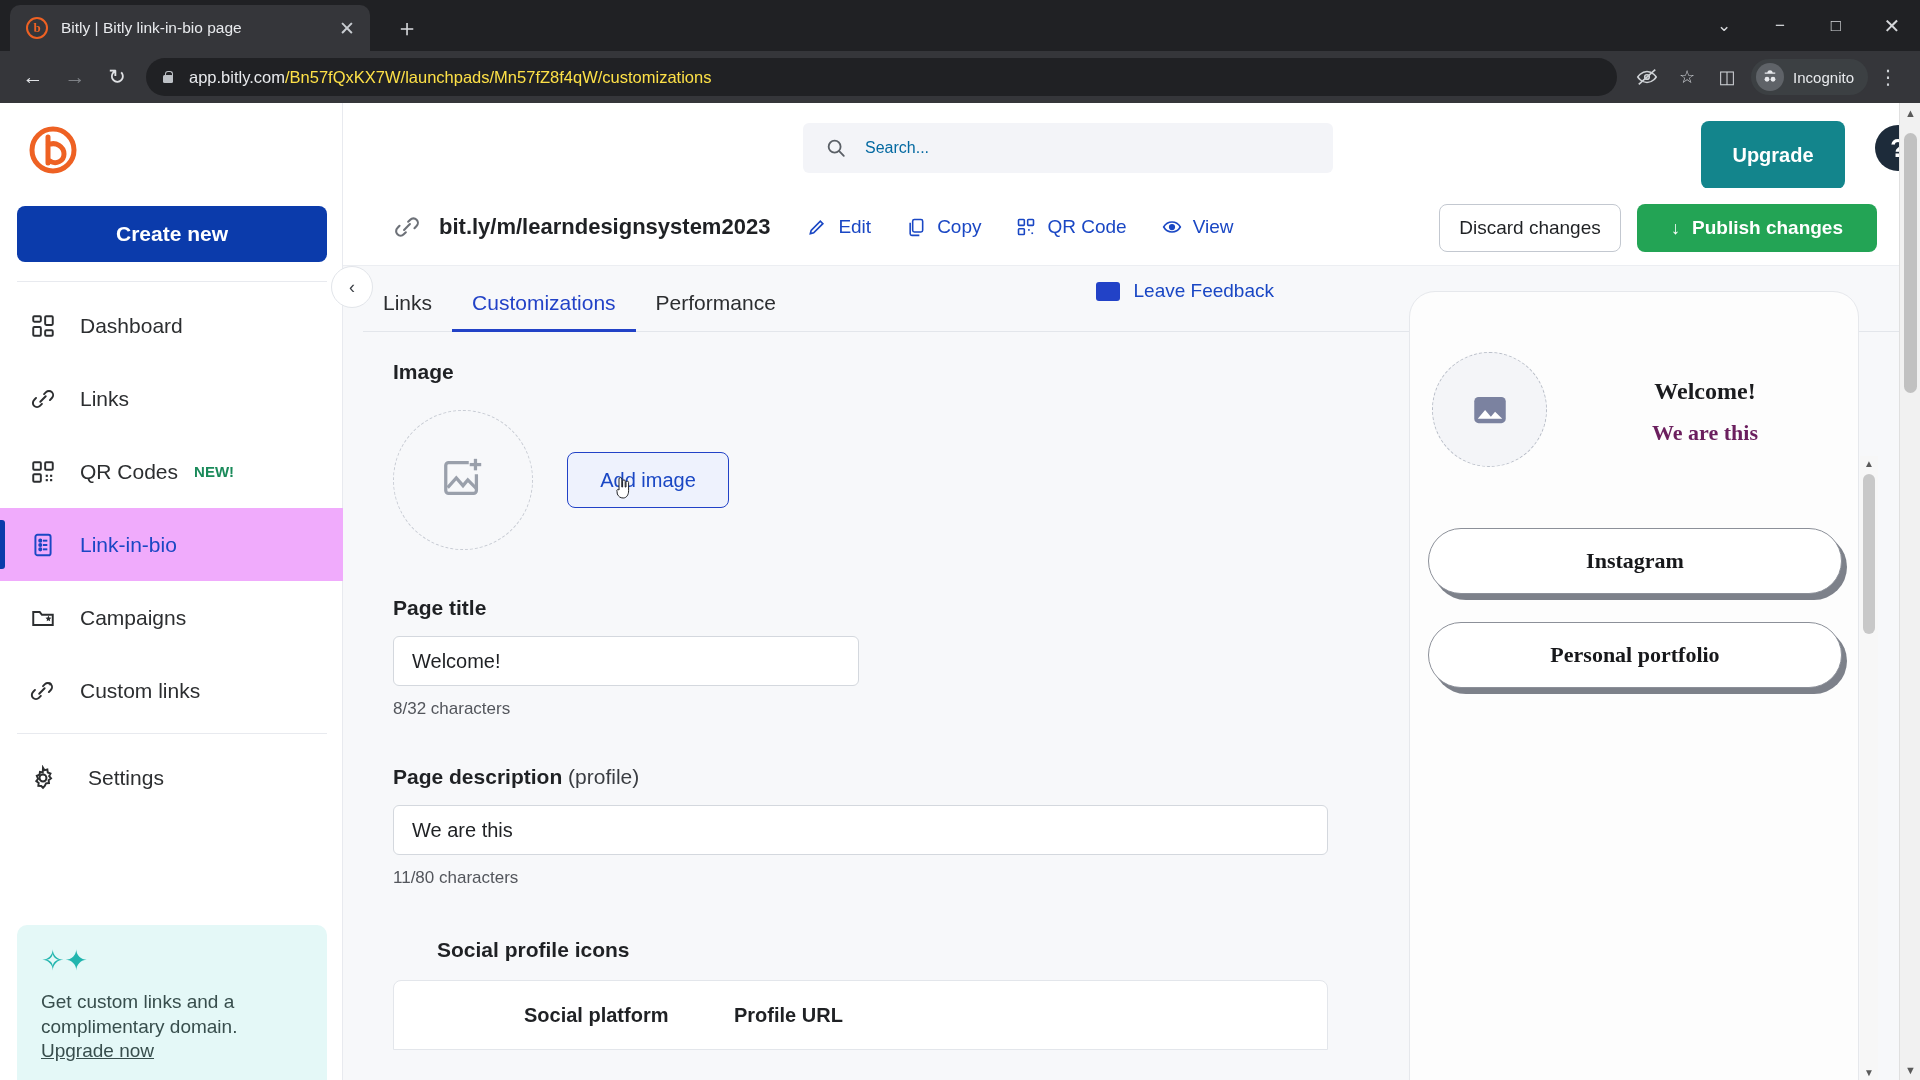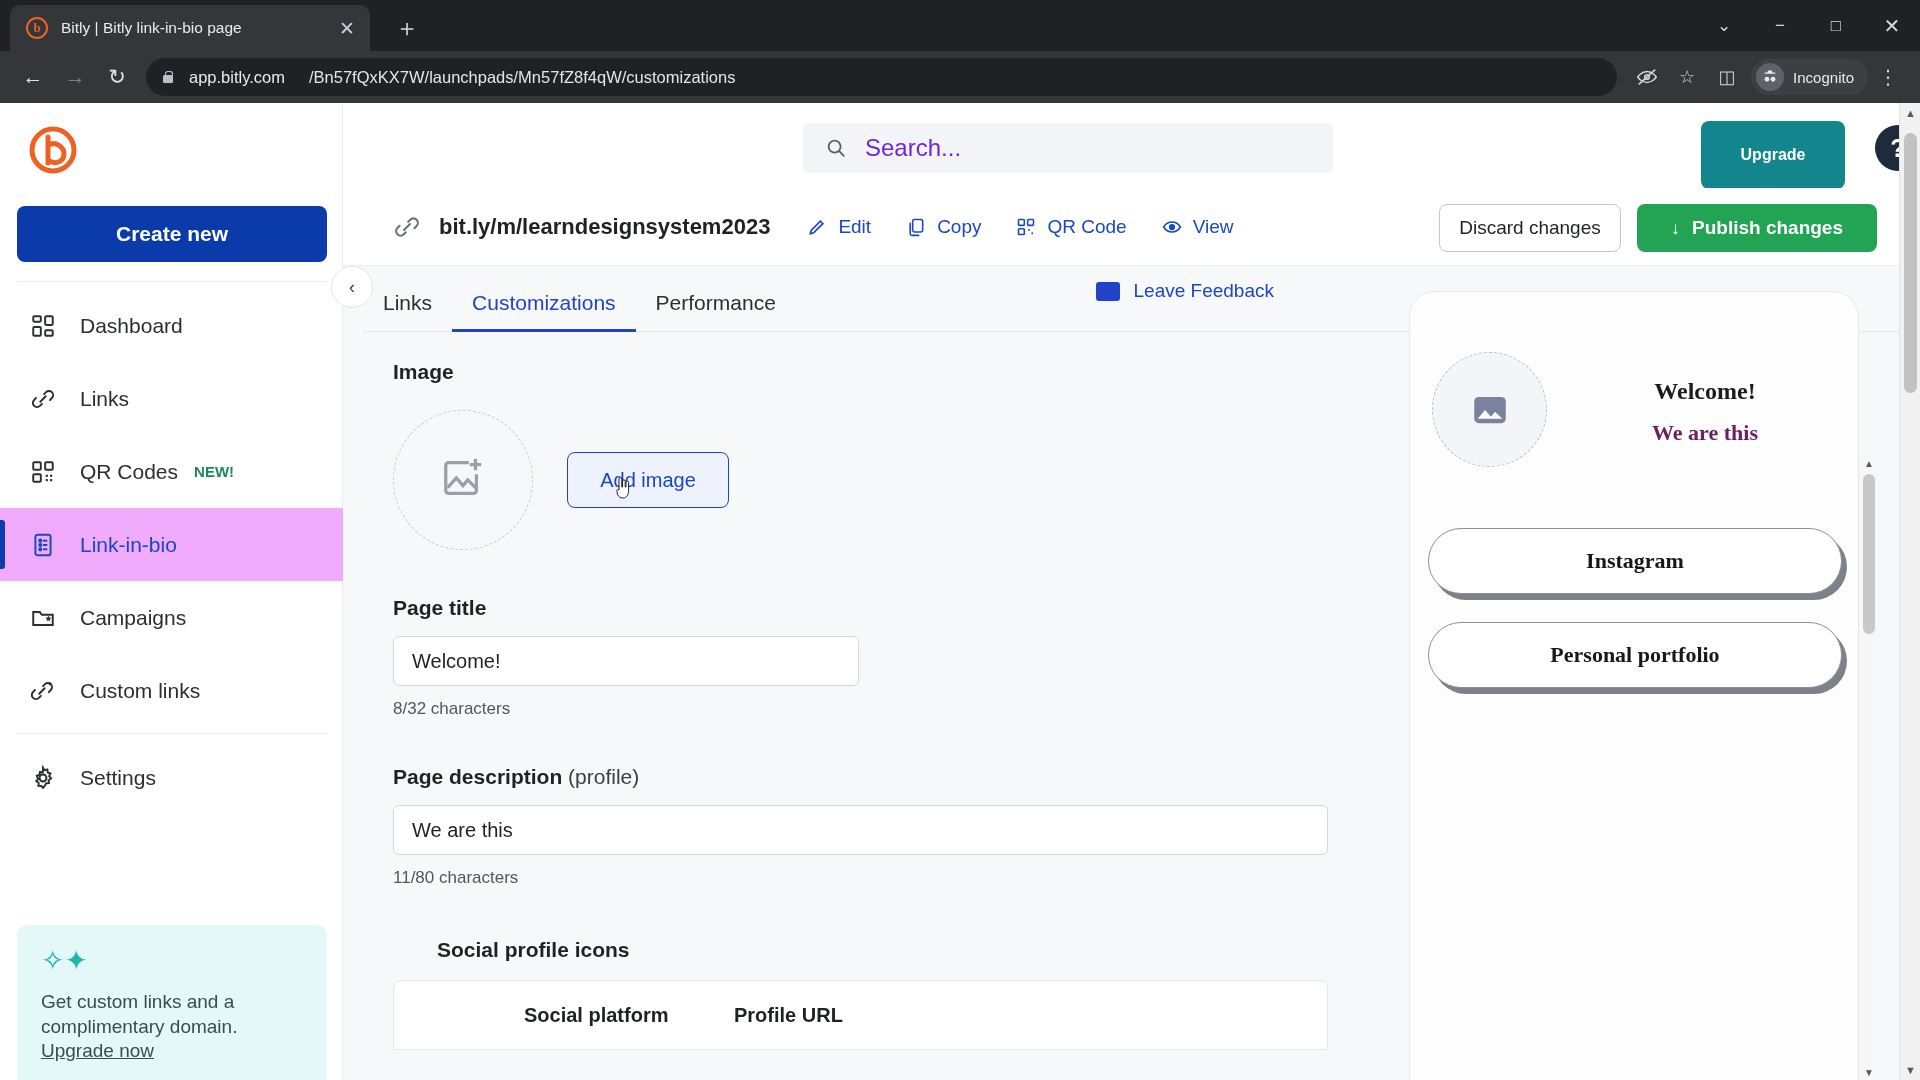--- a/index.html
+++ b/index.html
@@ -59,21 +59,21 @@
     border-radius: 19px; display: flex; align-items: center; padding: 0 14px;
     min-width: 0;
   }
   .lock { width: 16px; height: 16px; flex: 0 0 auto; margin-right: 13px; position: relative; }
   .lock::before { content:""; position:absolute; left:3px; top:6px; width:10px; height:8px;
                   background:#bdc1c6; border-radius:1.5px; }
   .lock::after { content:""; position:absolute; left:5px; top:1.5px; width:6px; height:7px;
                  border:1.7px solid #bdc1c6; border-bottom:none; border-radius:3px 3px 0 0; }
   .url { font-size: 16.5px; white-space: nowrap; overflow: hidden; }
   .url .host { color: #e8eaed; }
-  .url .path { color: #e5e5e5; margin-left: 24px; }
+  .url .path { color: #fde047; }
   .tb-icon { width: 40px; height: 40px; display: flex; align-items: center; justify-content: center;
              color: #cfd2d6; font-size: 18px; flex: 0 0 auto; }
   .incognito-pill {
     display: flex; align-items: center; height: 36px; background: #3c4043;
     border-radius: 18px; padding: 0 14px 0 5px; margin-left: 4px; flex: 0 0 auto;
   }
   .incog-avatar { width: 28px; height: 28px; border-radius: 50%; background: #5f6368;
                   display: flex; align-items: center; justify-content: center; font-size: 14px;
                   color:#e8eaed; margin-right: 9px; }
   .incognito-pill span.lbl { color: #e8eaed; font-size: 15px; }
@@ -130,24 +130,24 @@
   
   .header {
     position: absolute; left: 343px; top: 0; right: 21px; height: 85px; background: #fff;
     display: flex; align-items: center;
   }
   .searchbox {
     position: absolute; left: 460px; top: 20px; width: 530px; height: 50px;
     background: #f3f4f8; border-radius: 6px; display: flex; align-items: center; padding: 0 22px;
   }
   .searchbox .mag { width: 22px; height: 22px; margin-right: 18px; flex: 0 0 auto; }
-  .searchbox .ph { color: #6d28d9; font-size: 24px; }
+  .searchbox .ph { color: #0369a1; font-size: 16px; }
   .upgrade-btn {
     position: absolute; left: 1358px; top: 18px; width: 144px; height: 68px;
-    background: #13858c; color: #fff; border-radius: 8px; font-size: 16px; font-weight: bold;
+    background: #13858c; color: #fff; border-radius: 8px; font-size: 20px; font-weight: bold;
     display: flex; align-items: center; justify-content: center;
   }
   .help-btn {
     position: absolute; left: 1532px; top: 22px; width: 46px; height: 46px; border-radius: 50%;
     background: #1d2b3a; color: #fff; font-size: 25px; font-weight: bold;
     display:flex; align-items:center; justify-content:center;
   }
 
   
   .linkbar {
@@ -401,21 +401,21 @@
             <svg width="26" height="26" viewBox="0 0 24 24" fill="none" stroke="#2c2e30" stroke-width="1.8" stroke-linecap="round">
               <path d="M8.5 14.5l5-5"></path>
                 <path d="M12 7.5l1.8-1.8a3.8 3.8 0 015.4 5.4L17.4 13"></path>
               <path d="M10 16.5l-1.8 1.8a3.8 3.8 0 01-5.4-5.4L4.6 11"></path>
               <path d="M18.5 3.5l.6 1.4 1.4.6-1.4.6-.6 1.4-.6-1.4-1.4-.6 1.4-.6z" fill="#2c2e30" stroke="none"></path>
             </svg>
           </span>
           <span class="lbl">Custom links</span>
         </div>
         <div class="nav-sep" style="top:444px;"></div>
-        <div class="navitem" style="margin-top:14px;">
+        <div class="navitem" style="margin-top:14px;gap:8px;">
           <span class="ico">
             <svg width="26" height="26" viewBox="0 0 24 24" fill="none" stroke="#2c2e30" stroke-width="1.8">
               <circle cx="12" cy="12" r="3.2"></circle>
               <path d="M12 2.5l1.4 2.3 2.6-.6.4 2.7 2.5 1-1.2 2.4 1.7 2.1-2.2 1.6.3 2.7-2.7.2-1.2 2.4L12 21l-1.6-1.6-2.7-.2.3-2.7-2.2-1.6 1.7-2.1L6.3 10l2.5-1 .4-2.7 2.6.6z"></path>
             </svg>
           </span>
           <span class="lbl">Settings</span>
         </div>
       </div>
 

